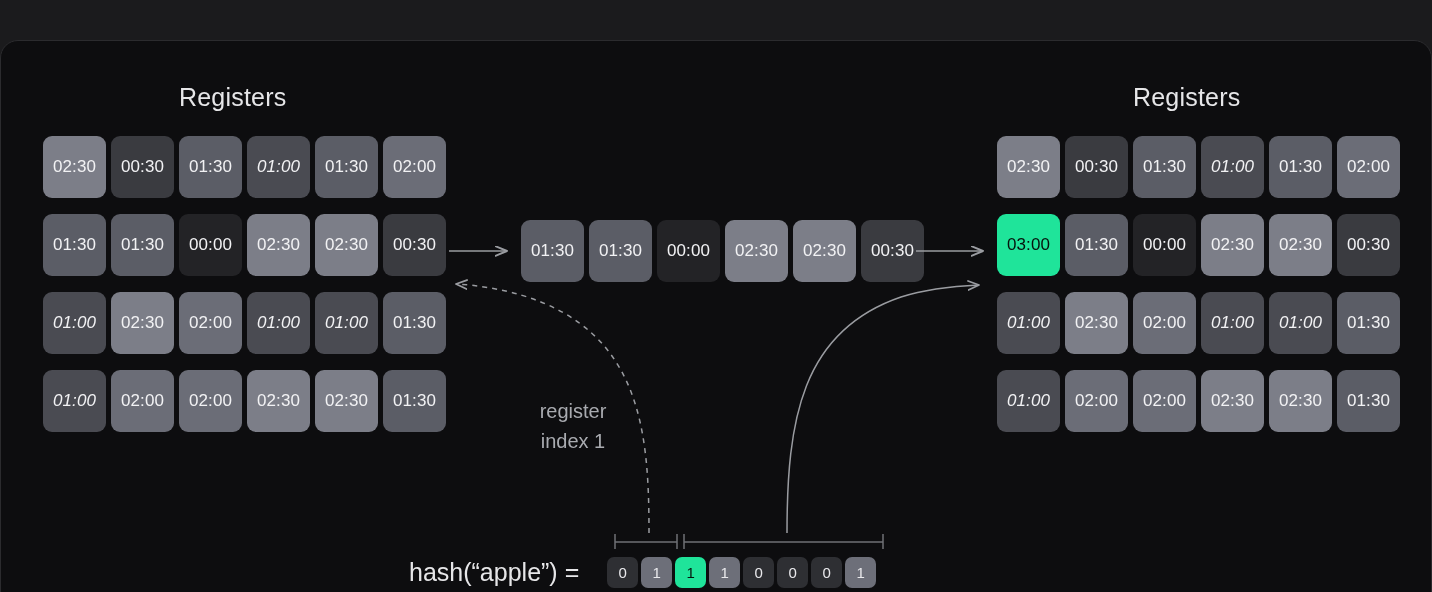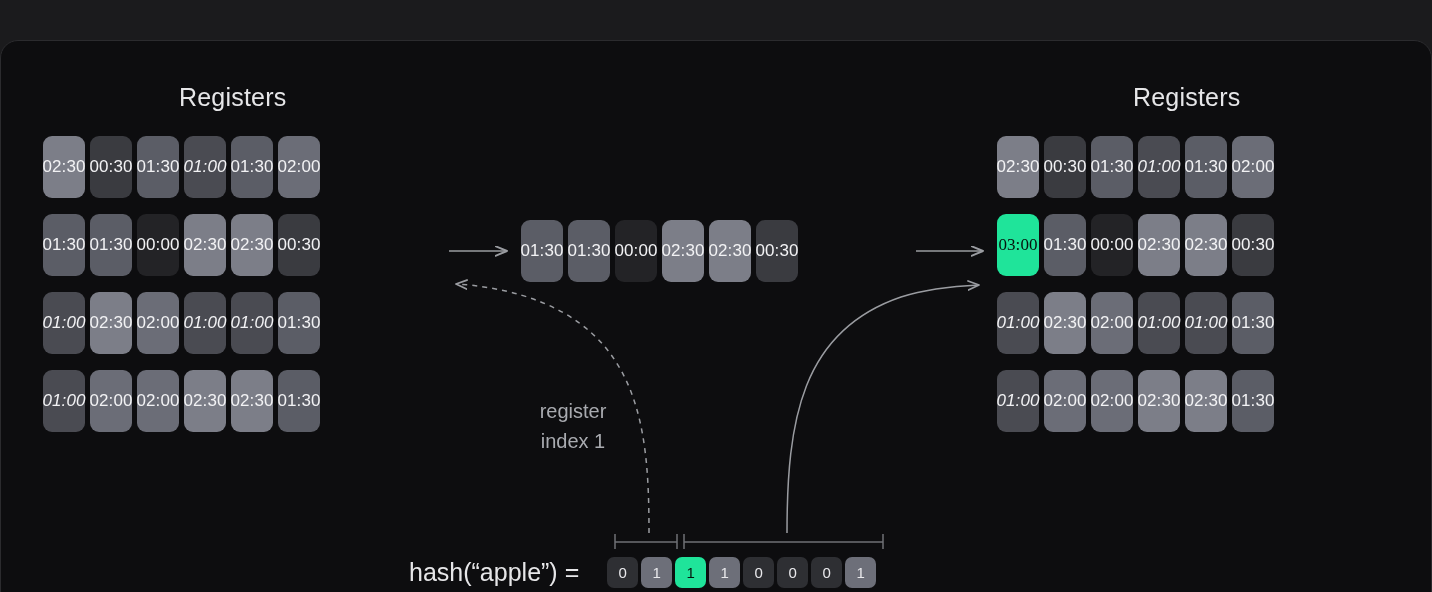--- a/index.html
+++ b/index.html
@@ -29,35 +29,35 @@
   }
   #title-left{left:178px;top:42px;}
   #title-right{left:1132px;top:42px;}
 
   
   .grid{position:absolute;display:flex;flex-direction:column;gap:16px;}
   #grid-left{left:42px;top:95px;}
   #grid-right{left:996px;top:95px;}
   .reg-row{display:flex;gap:5px;}
   .cell{
-    width:42px;height:62px;
+    width:63px;height:62px;
     border-radius:9px;
     display:flex;align-items:center;justify-content:center;
     font-size:17px;
     color:#f2f2f4;
     letter-spacing:.1px;
     box-sizing:border-box;
   }
   .v0{background:#232326;}
   .v1{background:#3a3b40;}
   .v2{background:#4a4b52;font-style:italic;}
   .v3{background:#5b5d66;}
   .v4{background:#6b6d77;}
   .v5{background:#7c7e88;}
-  .cell.hot{background:#1fe49a;color:#07130d;font-family:Liberation Serif, serif;}
+  .cell.hot{background:#1fe49a;color:#07130d;}
 
   
   #mid-row{
     position:absolute;left:520px;top:179px;
     display:flex;gap:5px;
   }
 
   
   #overlay{position:absolute;left:0;top:0;width:1432px;height:592px;pointer-events:none;}
 

